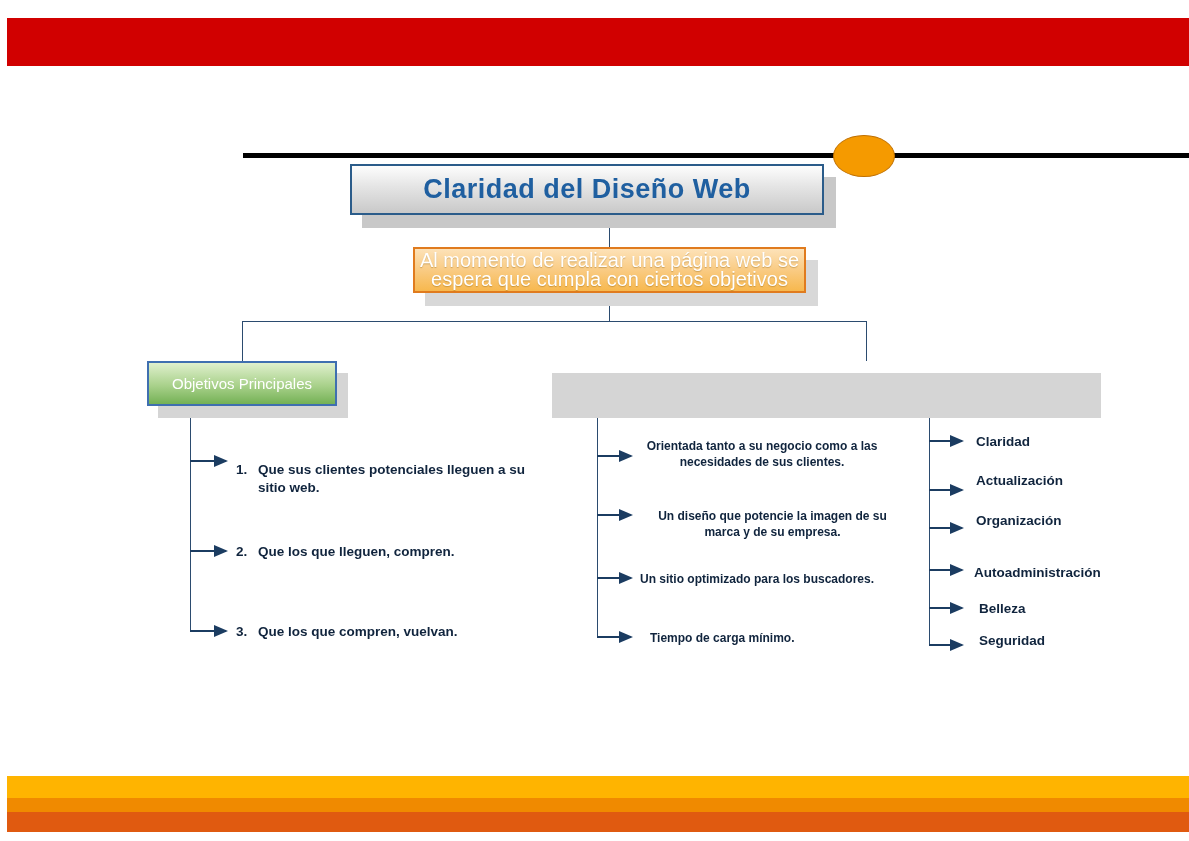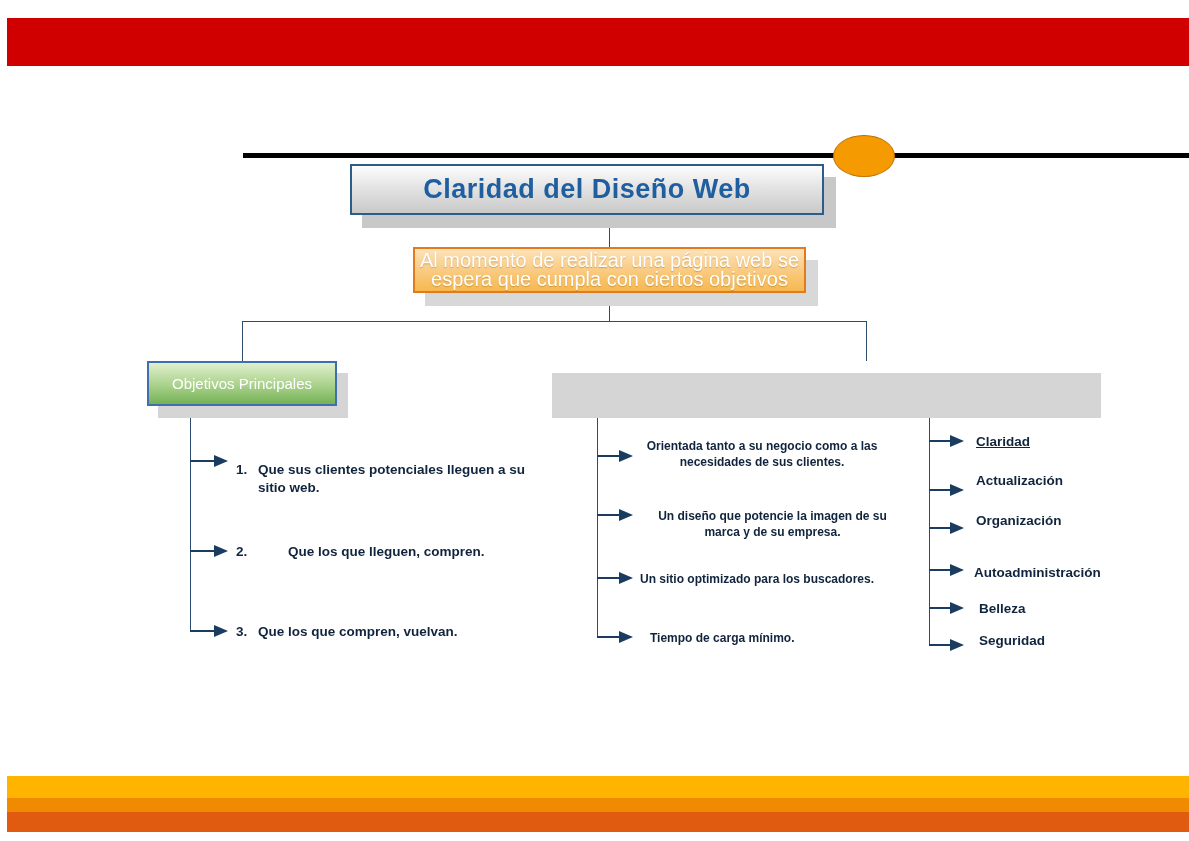--- a/index.html
+++ b/index.html
@@ -266,32 +266,32 @@
   <div class="principal-shadow"></div>
   <div class="box principal-box">Objetivos Principales</div>
 
   <div class="secundarios-shadow"></div>
 
   <div class="leaf leaf-lg" style="left:236px; top:453px; width:300px;margin-top:8px;">
     <span class="num">1.</span><span style="display:inline-block; width:268px; vertical-align:top;">Que sus clientes potenciales lleguen a su sitio web.</span>
   </div>
 
   <div class="leaf leaf-lg" style="left:236px; top:543px; width:320px;">
-    <span class="num">2.</span><span style="display:inline-block; vertical-align:top;margin-left:30px;">Que los que lleguen, compren.</span>
+    <span class="num">2.</span><span style="display:inline-block; vertical-align:top;">Que los que lleguen, compren.</span>
   </div>
 
   <div class="leaf leaf-lg" style="left:236px; top:623px; width:320px;">
     <span class="num">3.</span><span style="display:inline-block; vertical-align:top;">Que los que compren, vuelvan.</span>
   </div>
 
   <div class="leaf leaf-md leaf-center" style="left:627px; top:438px; width:270px;">Orientada tanto a su negocio como a las necesidades de sus clientes.</div>
   <div class="leaf leaf-md leaf-center" style="left:640px; top:508px; width:265px;">Un diseño que potencie la imagen de su marca y de su empresa.</div>
   <div class="leaf leaf-md" style="left:640px; top:571px; width:280px;">Un sitio optimizado para los buscadores.</div>
   <div class="leaf leaf-md" style="left:650px; top:630px; width:250px;">Tiempo de carga mínimo.</div>
 
-  <div class="leaf leaf-lg" style="left:976px; top:433px; width:200px;text-decoration:underline;">Claridad</div>
+  <div class="leaf leaf-lg" style="left:976px; top:433px; width:200px;">Claridad</div>
   <div class="leaf leaf-lg" style="left:976px; top:472px; width:200px;">Actualización</div>
   <div class="leaf leaf-lg" style="left:976px; top:512px; width:200px;">Organización</div>
   <div class="leaf leaf-lg" style="left:974px; top:553px; width:210px;margin-top:11px;">Autoadministración</div>
   <div class="leaf leaf-lg" style="left:979px; top:600px; width:200px;">Belleza</div>
   <div class="leaf leaf-lg" style="left:979px; top:632px; width:200px;">Seguridad</div>
 
 </div>
 
 </body></html>

